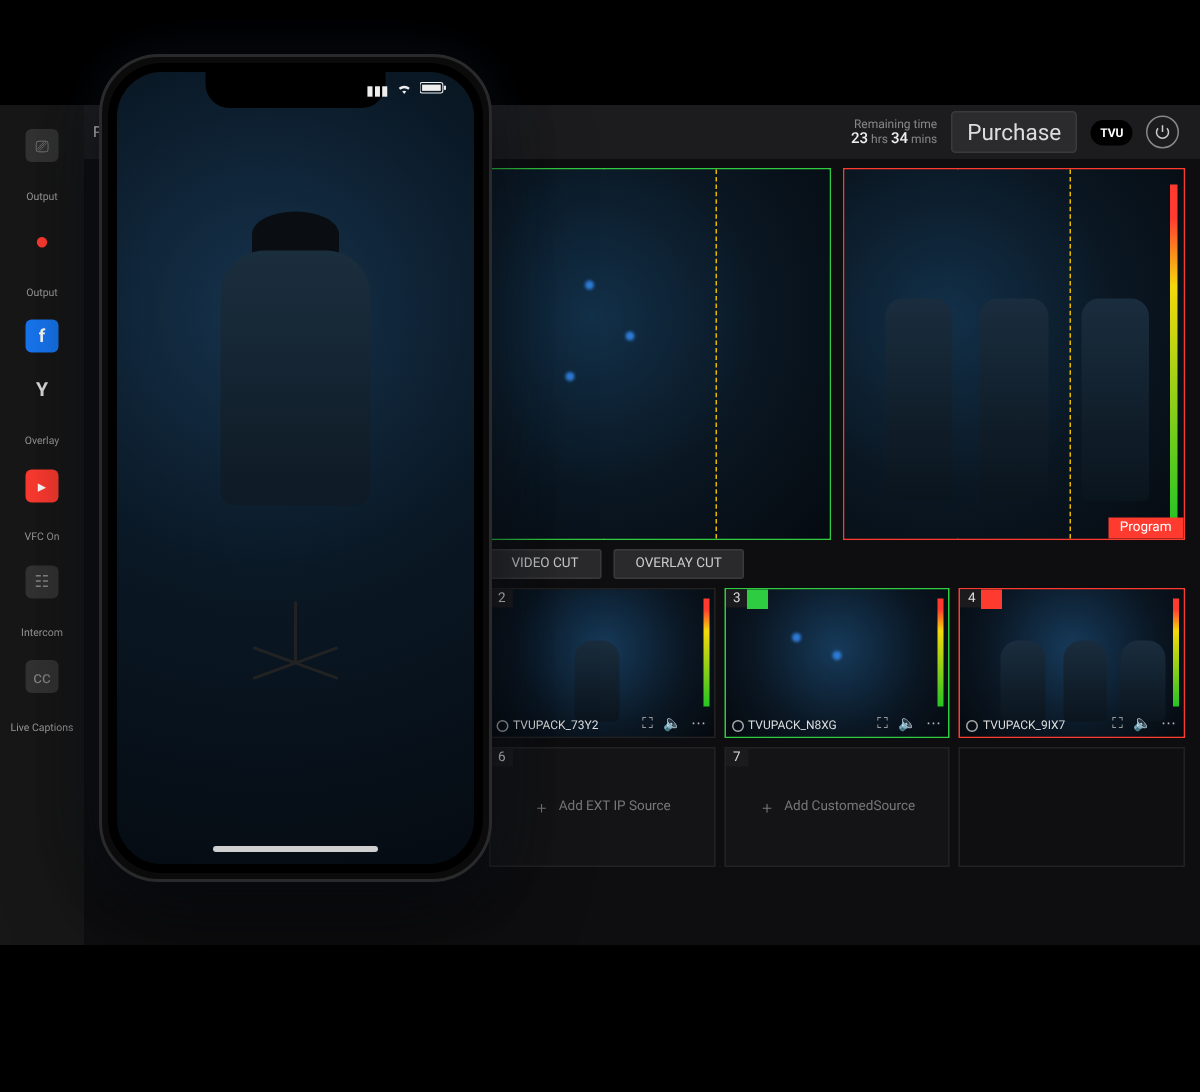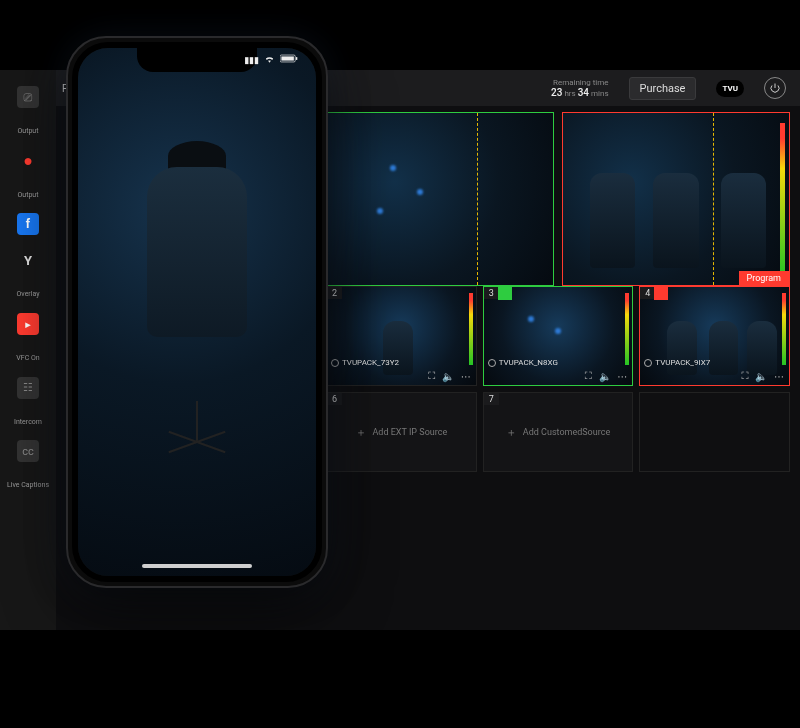--- a/index.html
+++ b/index.html
@@ -23,53 +23,53 @@
   .ic-fb { background:#1877f2; color:#fff; font-weight:700; font-size:12px;}
   .ic-y  { color:#ddd; font-size:13px; font-weight:700;}
   .ic-play { background:#ff3b30; color:#fff; font-size:11px;}
   .ic-box { background:#333; color:#888; font-size:11px;}
   .rail .lbl{ font-size:7px; line-height:1.1;margin-top:20px; }
 
   
   .topbar {
     position: absolute; left: 56px; right: 0; top: 0; height: 36px;
     background: #1c1c1e; display: flex; align-items: center; justify-content: flex-end;
-    padding: 0 14px; gap: 20px; font-size: 10px; color: #bbb;
+    padding: 0 14px; gap: 9px; font-size: 10px; color: #bbb;
   }
   .topbar .prog { position: absolute; left: 6px; font-size: 10px; color:#ddd;}
   .remaining { text-align: right; font-size: 8px; color:#888; line-height:1.15;}
   .remaining b { color:#eee; font-size:10px; font-weight:500;}
-  .btn-purchase { background:#2b2b2d; border:1px solid #3a3a3c; color:#ddd; font-size:11px; padding:4px 10px; border-radius:3px;}
+  .btn-purchase { background:#2b2b2d; border:1px solid #3a3a3c; color:#ddd; font-size:15px; padding:4px 10px; border-radius:3px;}
   .badge-tvu { background:#000000; color:#fff; font-size:8px; padding:4px 6px; border-radius:10px; font-weight:700;}
   .power { width:22px; height:22px; border:1.5px solid #888; border-radius:50%; display:flex;align-items:center;justify-content:center;color:#ccc;font-size:11px;}
 
   .workspace { position:absolute; left:56px; top:36px; right:0; bottom:0; padding:6px 10px 10px 0;}
 
   
-  .pv-row { display:flex; gap:8px; height:174px; margin-left:270px; }
+  .pv-row { display:flex; gap:8px; height:248px; margin-left:270px; }
   .panel { position:relative; flex:1; background:#101418; border:1px solid #222;}
   .panel.pv { border:1px solid #2ecc40;}
   .panel.pg { border:1px solid #ff3a2f;}
   .panel .tag { position:absolute; right:0; bottom:0; font-size:9px; padding:2px 8px; color:#fff;}
   .panel.pg .tag{ background:#ff3a2f;}
   .crop-guides::before,.crop-guides::after{content:"";position:absolute;top:0;bottom:0;border-left:1px dashed #e6b800;}
   .crop-guides::before{left:33%;} .crop-guides::after{right:33%;}
   .vu{position:absolute; right:4px; top:10px; bottom:10px; width:5px; background:linear-gradient(to top,#25c425 0%,#f5d90a 70%,#ff3b30 90%);}
   .panel .scene{position:absolute;inset:0;background:radial-gradient(circle at 30% 40%, #123049 0%, #0a1621 55%, #050a10 100%);} 
   .scene .spot{position:absolute;width:6px;height:6px;background:#2e7bd6;border-radius:50%;filter:blur(1px);} 
 
   .cutbar{display:flex;gap:8px;justify-content:flex-start;margin:6px 0 6px 270px;}
   .cutbtn{background:#2a2a2c;border:1px solid #3a3a3c;color:#ccc;font-size:9px;padding:4px 14px;border-radius:2px;}
 
   
   .sources{display:grid;grid-template-columns:repeat(3,1fr);grid-template-rows:100px 80px;gap:6px;margin-left:270px;}
   .src{position:relative;background:#0e1216;border:1px solid #222;}
   .src .num{position:absolute;left:0;top:0;background:#1b1b1d;color:#ddd;font-size:9px;padding:1px 5px;z-index:2;}
   .src .live{position:absolute;left:14px;top:0;width:14px;height:13px;z-index:2;}
-  .src .name{position:absolute;left:4px;bottom:18px;font-size:8px;color:#ddd;display:flex;align-items:center;gap:3px;}
+  .src .name{position:absolute;left:4px;bottom:3px;font-size:8px;color:#ddd;display:flex;align-items:center;gap:3px;}
   .src .name::before{content:"";width:6px;height:6px;border:1px solid #aaa;border-radius:50%;}
   .src .tools{position:absolute;right:4px;bottom:3px;font-size:10px;color:#bbb;display:flex;gap:5px;align-items:center;}
   .src .scene{position:absolute;inset:0;background:radial-gradient(circle at 50% 40%, #163a5a 0%, #0a1622 60%, #05090e 100%);}
   .src .vu{right:3px;top:6px;bottom:20px;width:4px;}
   .src.sel-g{border:1px solid #2ecc40;} .src.sel-g .live{background:#2ecc40;}
   .src.sel-r{border:1px solid #ff3a2f;} .src.sel-r .live{background:#ff3a2f;}
   .src.empty{background:#141416;display:flex;align-items:center;justify-content:center;color:#777;font-size:9px;}
   .src.empty .plus{margin-right:6px;font-size:11px;}
 
   
@@ -165,20 +165,24 @@
         <div class="scene">
           <div class="fig" style="left:12%"></div>
             <div class="fig" style="left:40%"></div>
             <div class="fig" style="left:70%"></div>
         </div>
         <div class="vu"></div>
         <div class="tag">Program</div>
       </div>
     </div>
 
+    <div class="cutbar">
+      <button class="cutbtn">VIDEO CUT</button>
+      <button class="cutbtn">OVERLAY CUT</button>
+    </div>
 
     <div class="sources">
       <div class="src">
         <div class="scene">
             <div class="fig" style="left:38%"></div>
           </div>
         <span class="num">2</span>
         <div class="vu"></div>
         <div class="name">TVUPACK_73Y2</div>
         <div class="tools">

